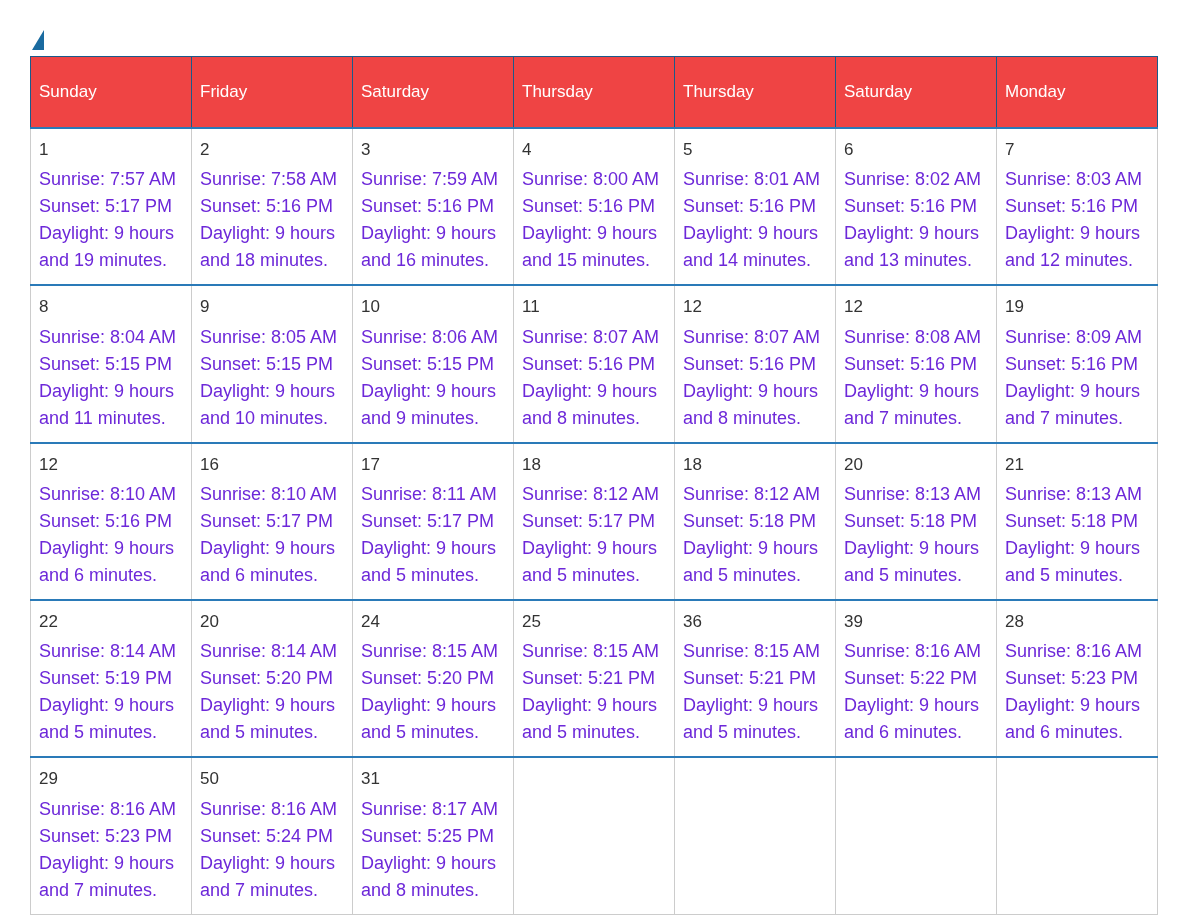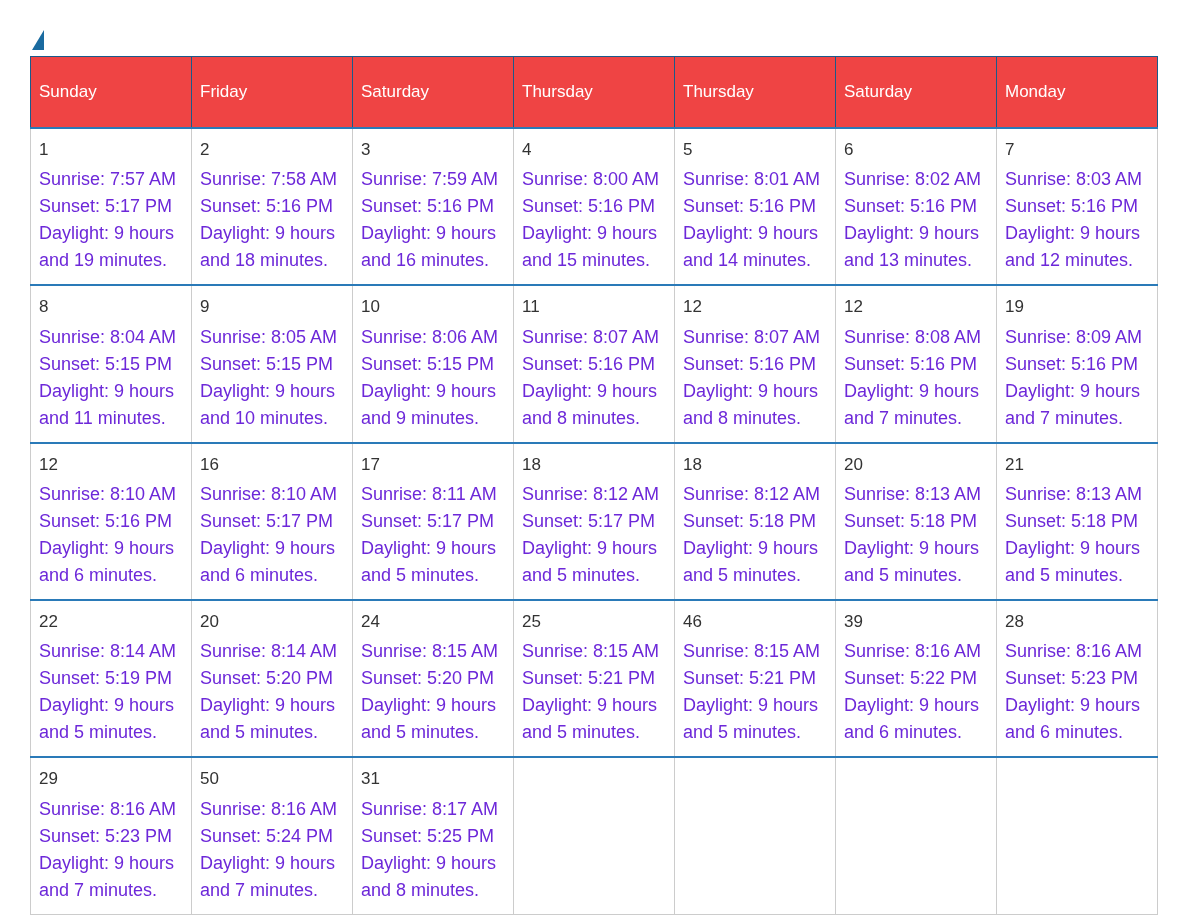--- a/index.html
+++ b/index.html
@@ -236,21 +236,21 @@
       </td>
         <td>
         <span class="day-num">24</span>
         <span class="day-info">Sunrise: 8:15 AM<br>Sunset: 5:20 PM<br>Daylight: 9 hours<br>and 5 minutes.</span>
       </td>
         <td>
         <span class="day-num">25</span>
         <span class="day-info">Sunrise: 8:15 AM<br>Sunset: 5:21 PM<br>Daylight: 9 hours<br>and 5 minutes.</span>
       </td>
         <td>
-        <span class="day-num">46</span>
+        <span class="day-num">36</span>
         <span class="day-info">Sunrise: 8:15 AM<br>Sunset: 5:21 PM<br>Daylight: 9 hours<br>and 5 minutes.</span>
       </td>
         <td>
         <span class="day-num">39</span>
         <span class="day-info">Sunrise: 8:16 AM<br>Sunset: 5:22 PM<br>Daylight: 9 hours<br>and 6 minutes.</span>
       </td>
         <td>
         <span class="day-num">28</span>
         <span class="day-info">Sunrise: 8:16 AM<br>Sunset: 5:23 PM<br>Daylight: 9 hours<br>and 6 minutes.</span>
       </td>

